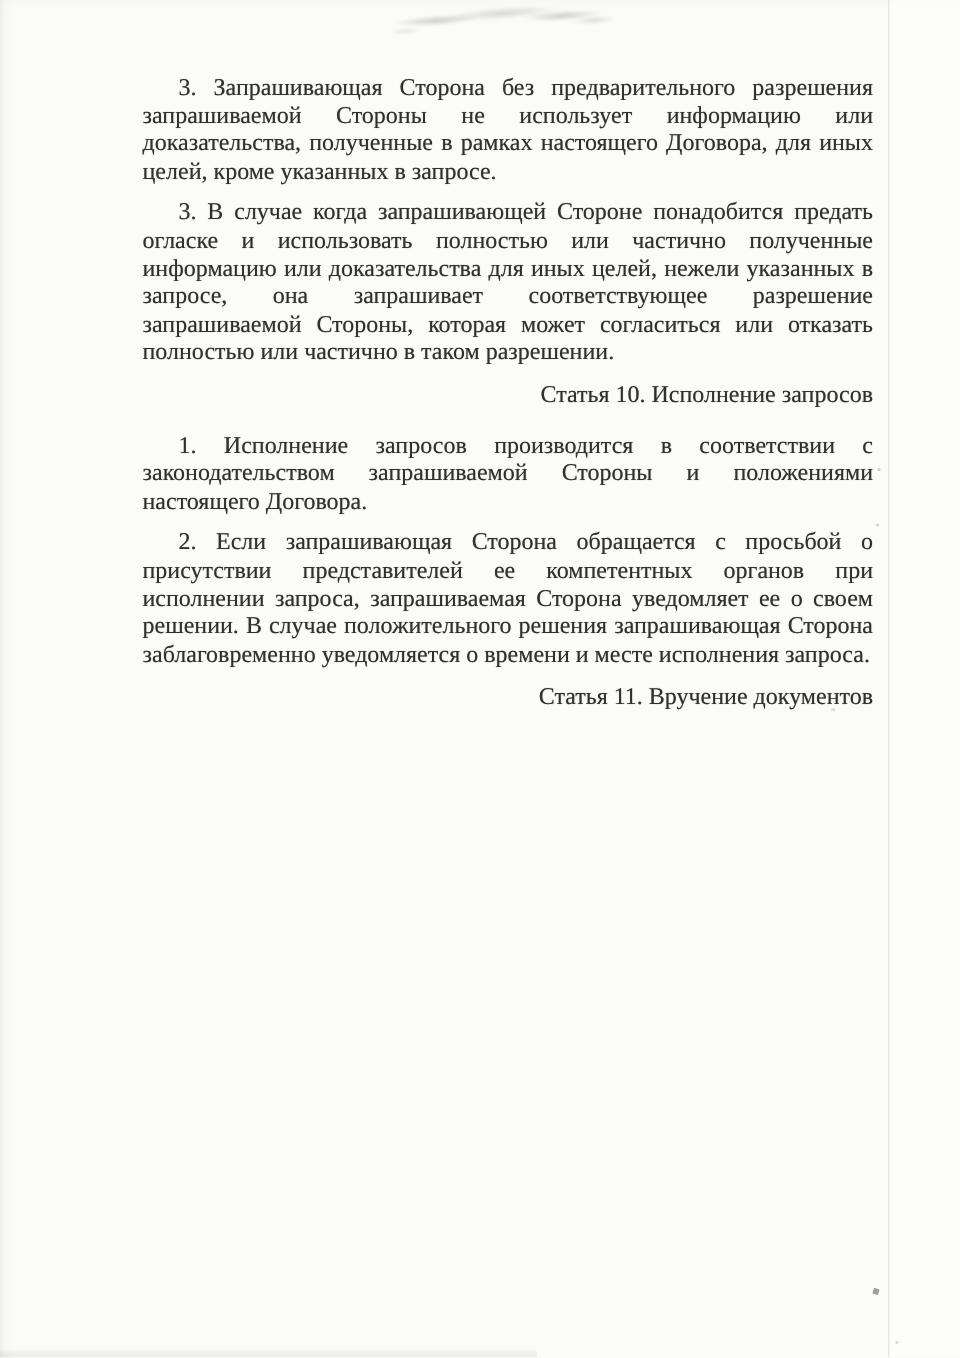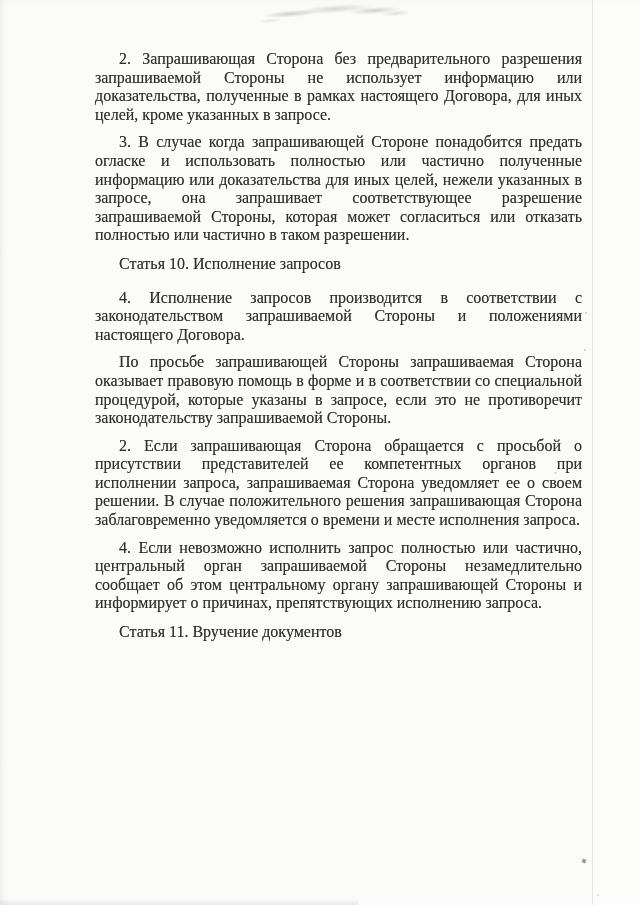--- a/index.html
+++ b/index.html
@@ -33,21 +33,21 @@
     line-height: 18.6px;
     color: var(--ink, #32302c);
     text-indent: 24px;
     text-shadow: 0 0 0.6px rgba(50, 48, 44, 0.55);
   }
   .para {
     text-align: justify;
   }
   .heading {
     margin: 10px 0 15px 0;
-    text-align: left;
+    text-align: right;
   }
   
   .smudge {
     position: absolute;
     left: 258px;
     top: 2px;
     width: 150px;
     height: 22px;
     transform: rotate(-4deg);
     filter: blur(0.7px);
@@ -90,27 +90,25 @@
   .speck-c { left: 584px; top: 349px; width: 2px; height: 2px; border-radius: 50%; opacity: 0.5; }
   .speck-d { left: 597px; top: 894px; width: 2px; height: 2px; border-radius: 50%; opacity: 0.4; }
   .speck-e { left: 554px; top: 472px; width: 3px; height: 2px; border-radius: 50%; opacity: 0.35; }
 </style>
 </head>
 <body>
 
 <div class="page">
   <div class="smudge"></div>
   <div class="content">
-      <p class="para">2. Запрашивающая Сторона без предварительного разрешения запрашиваемой Стороны не использует информацию или доказательства, полученные в рамках настоящего Договора, для иных целей, кроме указанных в запросе.</p>
+      <p class="para">3. Запрашивающая Сторона без предварительного разрешения запрашиваемой Стороны не использует информацию или доказательства, полученные в рамках настоящего Договора, для иных целей, кроме указанных в запросе.</p>
       <p class="para">3. В случае когда запрашивающей Стороне понадобится предать огласке и использовать полностью или частично полученные информацию или доказательства для иных целей, нежели указанных в запросе, она запрашивает соответствующее разрешение запрашиваемой Стороны, которая может согласиться или отказать полностью или частично в таком разрешении.</p>
       <p class="heading">Статья 10. Исполнение запросов</p>
-      <p class="para">4. Исполнение запросов производится в соответствии с законодательством запрашиваемой Стороны и положениями настоящего Договора.</p>
-      <p class="para">По просьбе запрашивающей Стороны запрашиваемая Сторона оказывает правовую помощь в форме и в соответствии со специальной процедурой, которые указаны в запросе, если это не противоречит законодательству запрашиваемой Стороны.</p>
+      <p class="para">1. Исполнение запросов производится в соответствии с законодательством запрашиваемой Стороны и положениями настоящего Договора.</p>
       <p class="para">2. Если запрашивающая Сторона обращается с просьбой о присутствии представителей ее компетентных органов при исполнении запроса, запрашиваемая Сторона уведомляет ее о своем решении. В случае положительного решения запрашивающая Сторона заблаговременно уведомляется о времени и месте исполнения запроса.</p>
-      <p class="para">4. Если невозможно исполнить запрос полностью или частично, центральный орган запрашиваемой Стороны незамедлительно сообщает об этом центральному органу запрашивающей Стороны и информирует о причинах, препятствующих исполнению запроса.</p>
       <p class="heading">Статья 11. Вручение документов</p>
     </div>
   <div class="scanline-right"></div>
   <div class="right-strip"></div>
   <div class="edge-bottom"></div>
   <div class="speck speck-a"></div>
   <div class="speck speck-b"></div>
   <div class="speck speck-c"></div>
   <div class="speck speck-d"></div>
   <div class="speck speck-e"></div>

